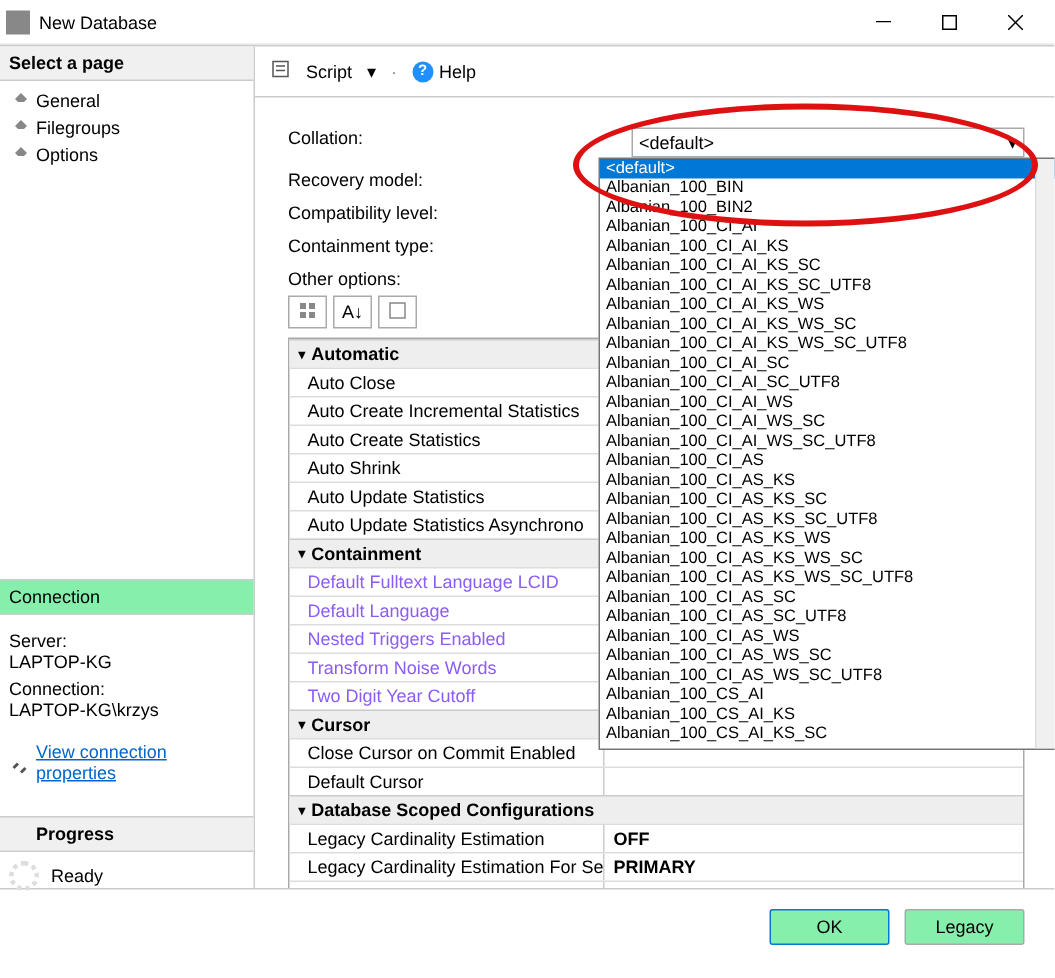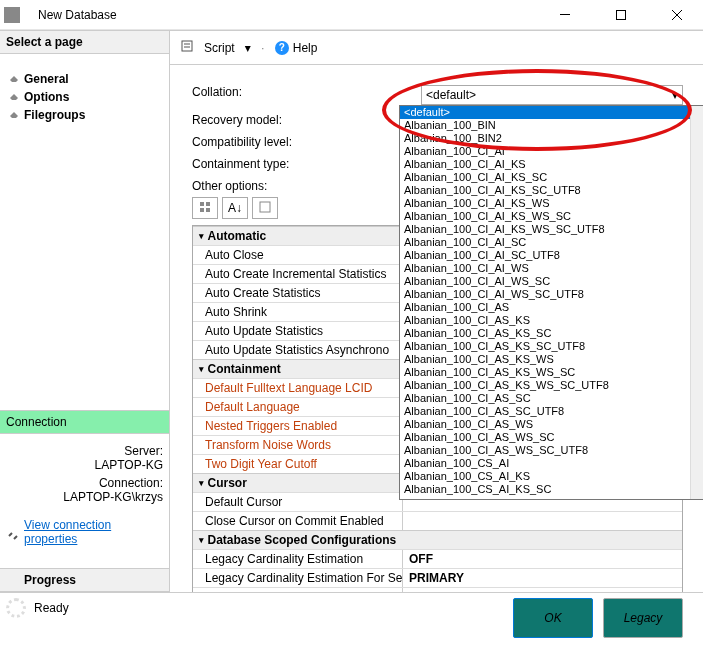--- a/index.html
+++ b/index.html
@@ -1,29 +1,29 @@
 <!DOCTYPE html>
 <html><head>
 <meta charset="utf-8">
 <style>
   * { box-sizing: border-box; margin: 0; padding: 0; font-family: "Segoe UI", Tahoma, sans-serif; font-size: 12px; }
   html, body { width: 703px; height: 652px; background: #fff; overflow: hidden; }
-  .titlebar { height: 30px; display: flex; align-items: center; padding: 0 4px; border-bottom: 1px solid #e6e6e6; gap: 12px; }
+  .titlebar { height: 30px; display: flex; align-items: center; padding: 0 4px; border-bottom: 1px solid #e6e6e6; }
   .titlebar .icon { width: 16px; height: 16px; background: #888; margin-right: 6px; }
   .titlebar .title { flex: 1; font-size: 12px; }
   .titlebar .winbtn { width: 44px; height: 30px; display: flex; align-items: center; justify-content: center; }
   .dialog { display: flex; height: 562px; border-top: 1px solid #ccc; }
-  .leftpane { width: 170px; display: flex; flex-direction: column; border-right: 1px solid #ccc; gap: 12px; }
+  .leftpane { width: 170px; display: flex; flex-direction: column; border-right: 1px solid #ccc; }
   .select-hdr { background: #f0f0f0; border-bottom: 1px solid #ccc; padding: 4px 6px; font-weight: bold; }
   .paglist { padding: 4px 6px; }
-  .paglist div { padding: 2px 2px; display: flex; align-items: flex-end; gap: 4px; font-weight: bold; }
+  .paglist div { padding: 2px 2px; display: flex; align-items: flex-start; gap: 4px; }
   .paglist svg { width: 12px; height: 12px; flex-shrink: 0; }
   .conn-section { margin-top: 270px; }
   .conn-hdr { background: #86efac; border-top: 1px solid #ccc; border-bottom: 1px solid #ccc; padding: 4px 6px; font-weight: normal; }
-  .conn-body { padding: 6px 6px; text-align: right; }
+  .conn-body { padding: 6px 6px; }
   .conn-body .lbl { margin-top: 4px; }
   .conn-body .val { margin-bottom: 4px; }
   .linkrow { display: flex; align-items: flex-end; gap: 4px; padding: 4px 6px; }
   .linkrow a { color: #0066cc; text-decoration: underline; }
   .prog-hdr { background: #f0f0f0; border-top: 1px solid #ccc; border-bottom: 1px solid #ccc; padding: 4px 24px; font-weight: bold; margin-top: 18px; }
   .prog-body { padding: 6px 6px; display: flex; align-items: center; gap: 8px; }
   .spinner { width: 20px; height: 20px; border: 3px dotted #ddd; border-radius: 50%; }
   .rightpane { flex: 1; display: flex; flex-direction: column; position: relative; }
   .toolbar { height: 34px; display: flex; align-items: center; padding: 0 10px; gap: 10px; border-bottom: 1px solid #ccc; text-align: right; }
   .toolbar .sep { color: #888; }
@@ -34,24 +34,24 @@
   .formrow .lbl { width: 185px; }
   .formrow .select { flex: 1; border: 1px solid #aaa; height: 20px; padding: 1px 4px; background: #fff; display: flex; align-items: center; justify-content: space-between; }
   .optlbl { margin-top: 6px; margin-bottom: 4px; }
   .tbrow { display: flex; gap: 4px; margin-bottom: 6px; }
   .tbrow button { width: 26px; height: 22px; border: 1px solid #aaa; background: #fff; }
   .propgrid { border: 1px solid #aaa; }
   .cat { background: #eee; padding: 2px 6px; font-weight: bold; border-top: 1px solid #ccc; display: flex; align-items: center; gap: 4px; }
   .cat .chev { font-size: 9px; }
   .proprow { display: flex; border-top: 1px solid #ddd; }
   .proprow .pname { width: 210px; padding: 2px 12px; border-right: 1px solid #ccc; white-space: nowrap; overflow: hidden; }
-  .proprow .pname.disabled { color: #c2410c; }
+  .proprow .pname.disabled { color: #8b5cf6; }
   .proprow .pval { flex: 1; padding: 2px 6px; font-weight: bold; }
   .buttons { height: 50px; display: flex; align-items: center; justify-content: flex-end; padding: 0 20px; gap: 10px; border-top: 1px solid #ccc; }
-  .buttons button { width: 80px; height: 40px; border: 1px solid #aaa; background: #0f766e; border-radius: 2px; font-style: italic; }
+  .buttons button { width: 80px; height: 24px; border: 1px solid #aaa; background: #86efac; border-radius: 2px; }
   .buttons button.primary { border: 1px solid #0078d7; }
   
   .dropdown { position: absolute; left: 229px; top: 74px; width: 308px; height: 395px; background: #fff; border: 1px solid #767676; overflow: hidden; }
   .dropdown .ddrow { padding: 0 4px; height: 13px; line-height: 13px; font-size: 11px; white-space: nowrap; overflow: hidden; }
   .dropdown .ddrow.sel { background: #0078d7; color: #fff; }
   .ddscroll { position: absolute; right: 0; top: 0; width: 16px; height: 100%; background: #f0f0f0; border-left: 1px solid #ddd; }
   
   .annot { position: absolute; left: 382px; top: 69px; width: 310px; height: 82px; border: 4px solid #d11; border-radius: 50%; pointer-events: none; z-index: 20; }
 </style>
 </head>
@@ -85,27 +85,27 @@
       <div>
           <svg>
             <path d="M2 6 L6 2 L10 6 L8 8 L4 8 Z" fill="#888"></path>
           </svg>
           <span>General</span>
         </div>
       <div>
           <svg>
             <path d="M2 6 L6 2 L10 6 L8 8 L4 8 Z" fill="#888"></path>
           </svg>
-          <span>Options</span>
+          <span>Filegroups</span>
         </div>
       <div>
           <svg>
             <path d="M2 6 L6 2 L10 6 L8 8 L4 8 Z" fill="#888"></path>
           </svg>
-          <span>Filegroups</span>
+          <span>Options</span>
         </div>
     </div>
     <div class="conn-section">
       <div class="conn-hdr">Connection</div>
       <div class="conn-body">
         <div class="lbl">Server:</div>
         <div class="val">LAPTOP-KG</div>
         <div class="lbl">Connection:</div>
         <div class="val">LAPTOP-KG\krzys</div>
       </div>
@@ -221,25 +221,25 @@
           </div>
           <div class="proprow">
             <div class="pname disabled">Two Digit Year Cutoff</div>
             <div class="pval"></div>
           </div>
           <div class="cat">
             <span class="chev">▾</span>
             <span>Cursor</span>
           </div>
           <div class="proprow">
+            <div class="pname">Close Cursor on Commit Enabled</div>
+            <div class="pval"></div>
+          </div>
+          <div class="proprow">
             <div class="pname">Default Cursor</div>
-            <div class="pval"></div>
-          </div>
-          <div class="proprow">
-            <div class="pname">Close Cursor on Commit Enabled</div>
             <div class="pval"></div>
           </div>
           <div class="cat">
             <span class="chev">▾</span>
             <span>Database Scoped Configurations</span>
           </div>
           <div class="proprow">
             <div class="pname">Legacy Cardinality Estimation</div>
             <div class="pval">OFF</div>
           </div>

